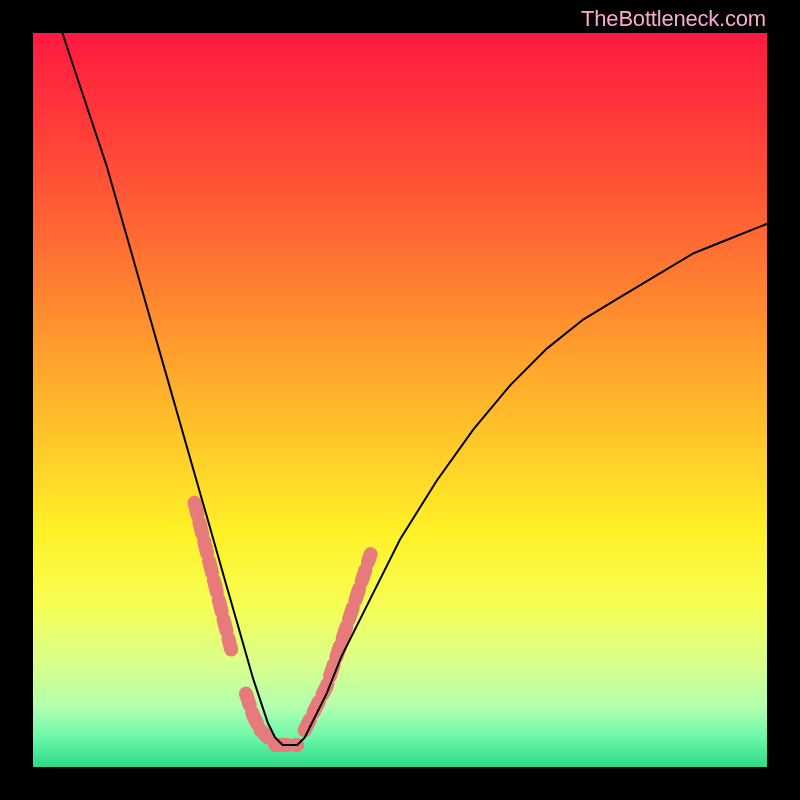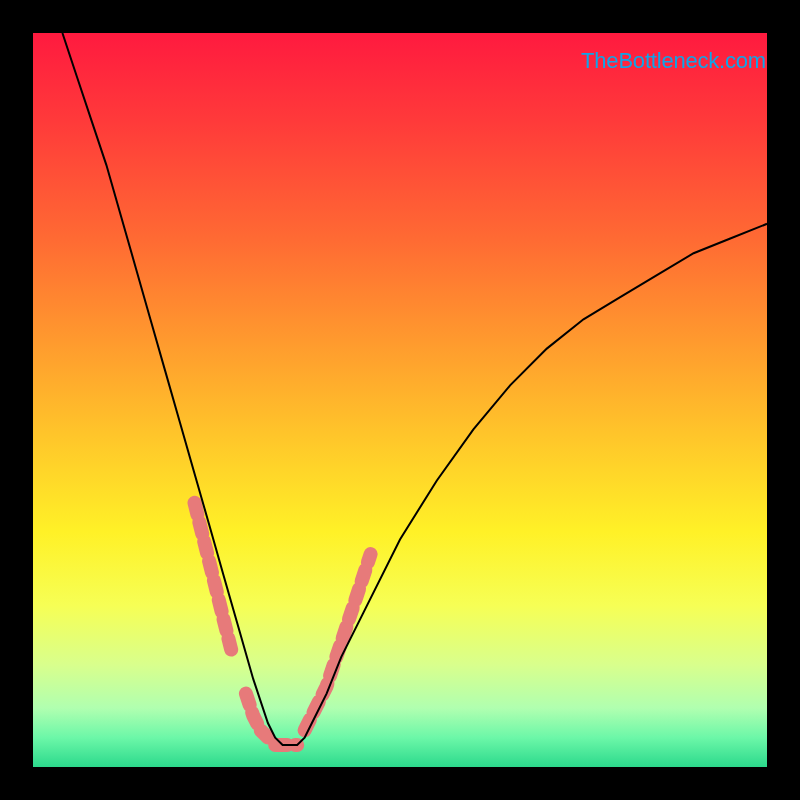--- a/index.html
+++ b/index.html
@@ -41,23 +41,22 @@
     width: 100%;
     height: 100%;
   }
   .watermark {
     position: absolute;
     top: 6px;
     right: 34px;
     font-family: Arial, Helvetica, sans-serif;
     font-size: 22px;
     font-weight: 500;
-    color: #0ea5e9;
+    color: #f9a8d4;
     letter-spacing: -0.2px;
-    margin-top: 42px;
   }
 </style>
 </head>
 <body>
 
 <div class="frame">
   <div class="plot-area">
     <svg class="gradient-bg" viewBox="0 0 734 734" preserveAspectRatio="none">
       <defs>
         <linearGradient id="bg" x1="0" y1="0" x2="0" y2="1">

